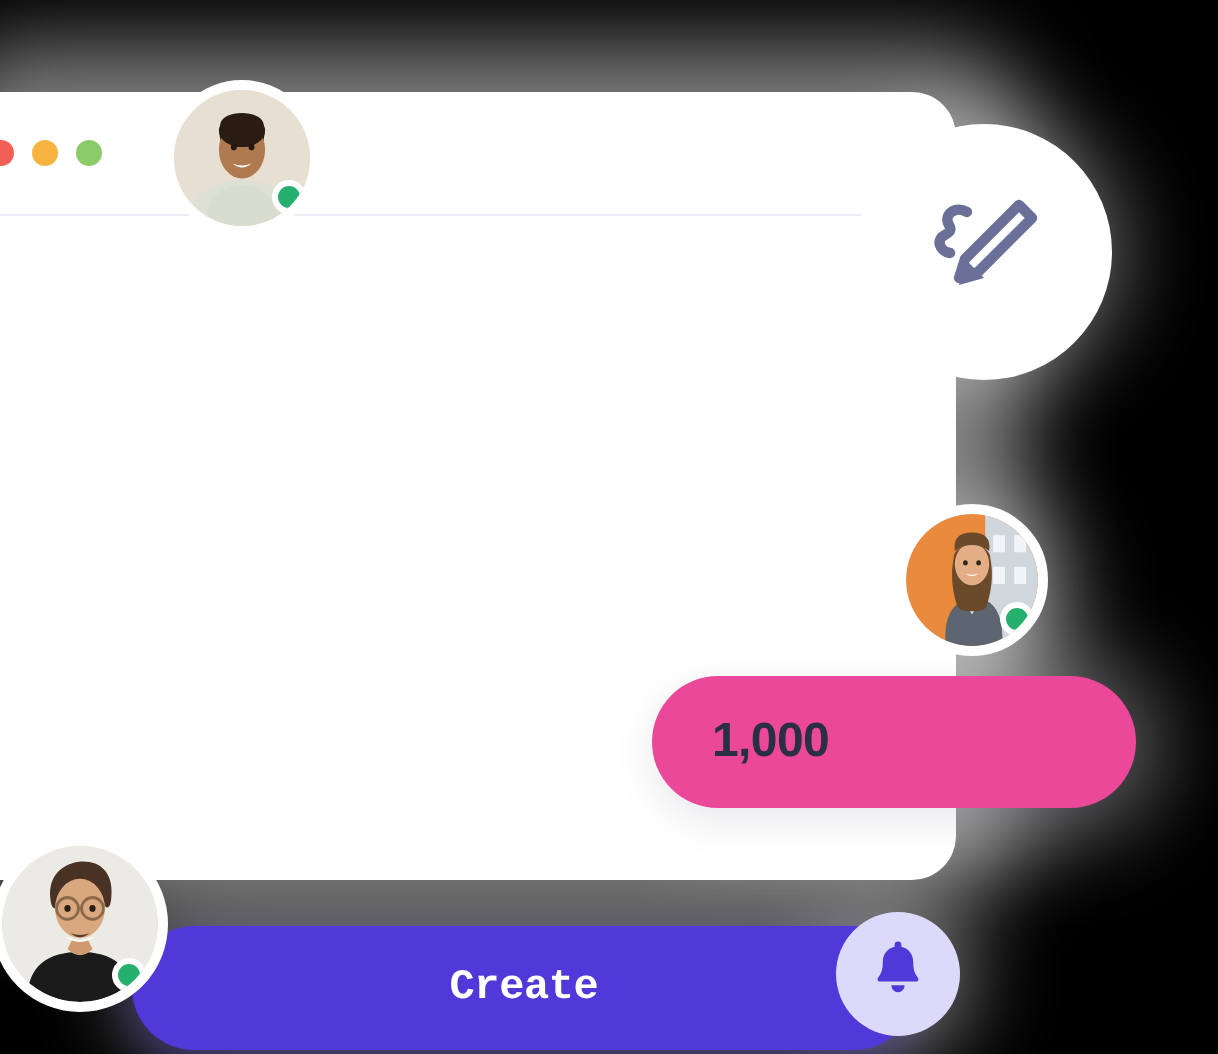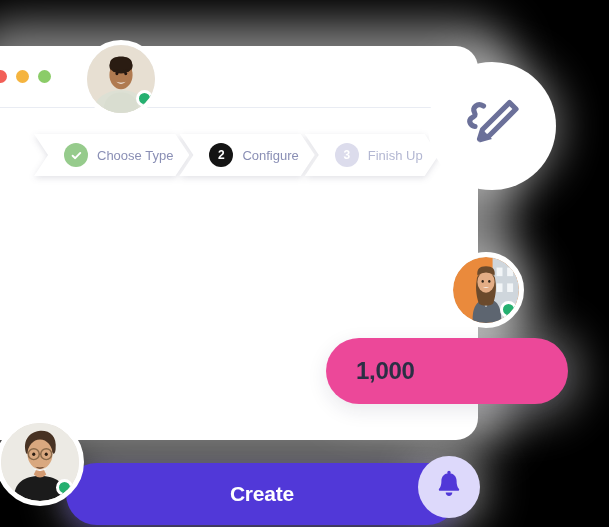--- a/index.html
+++ b/index.html
@@ -190,21 +190,21 @@
   .create-btn {
     position: absolute;
     left: 66px;
     top: 463px;
     width: 392px;
     height: 62px;
     border-radius: 31px;
     background: #5138d8;
     border: none;
     color: #ffffff;
-    font-family: Liberation Sans, sans-serif;
+    font-family: Liberation Mono, monospace;
     font-size: 21px;
     font-weight: 700;
     letter-spacing: -0.2px;
     cursor: pointer;
     box-shadow: 0 8px 22px rgba(70,45,200,0.35);
   }
 
   
   .bell-circle {
     position: absolute;
@@ -279,42 +279,20 @@
       <div class="dots">
         <span class="dot dot-red"></span>
         <span class="dot dot-amber"></span>
         <span class="dot dot-green"></span>
       </div>
     </div>
 
     <div class="card-body">
 
 
-      <div class="stepper">
-
-        <div class="step">
-          <span class="step-badge badge-done">
-            <svg class="check-svg" width="13" height="13" viewBox="0 0 13 13" aria-hidden="true">
-              <path d="M2.6 6.7 L5.2 9.2 L10.3 3.9" fill="none" stroke="#ffffff" stroke-width="1.9" stroke-linecap="round" stroke-linejoin="round"></path>
-            </svg>
-          </span>
-          <span class="step-label">Choose Type</span>
-        </div>
-
-        <div class="step">
-          <span class="step-badge badge-current">2</span>
-          <span class="step-label">Configure</span>
-        </div>
-
-        <div class="step">
-          <span class="step-badge badge-todo">3</span>
-          <span class="step-label todo">Finish Up</span>
-        </div>
-
-      </div>
 
 
 
     </div>
   </div>
 
   <div class="number-pill">
     <span class="number-value">1,000</span>
   </div>
 

